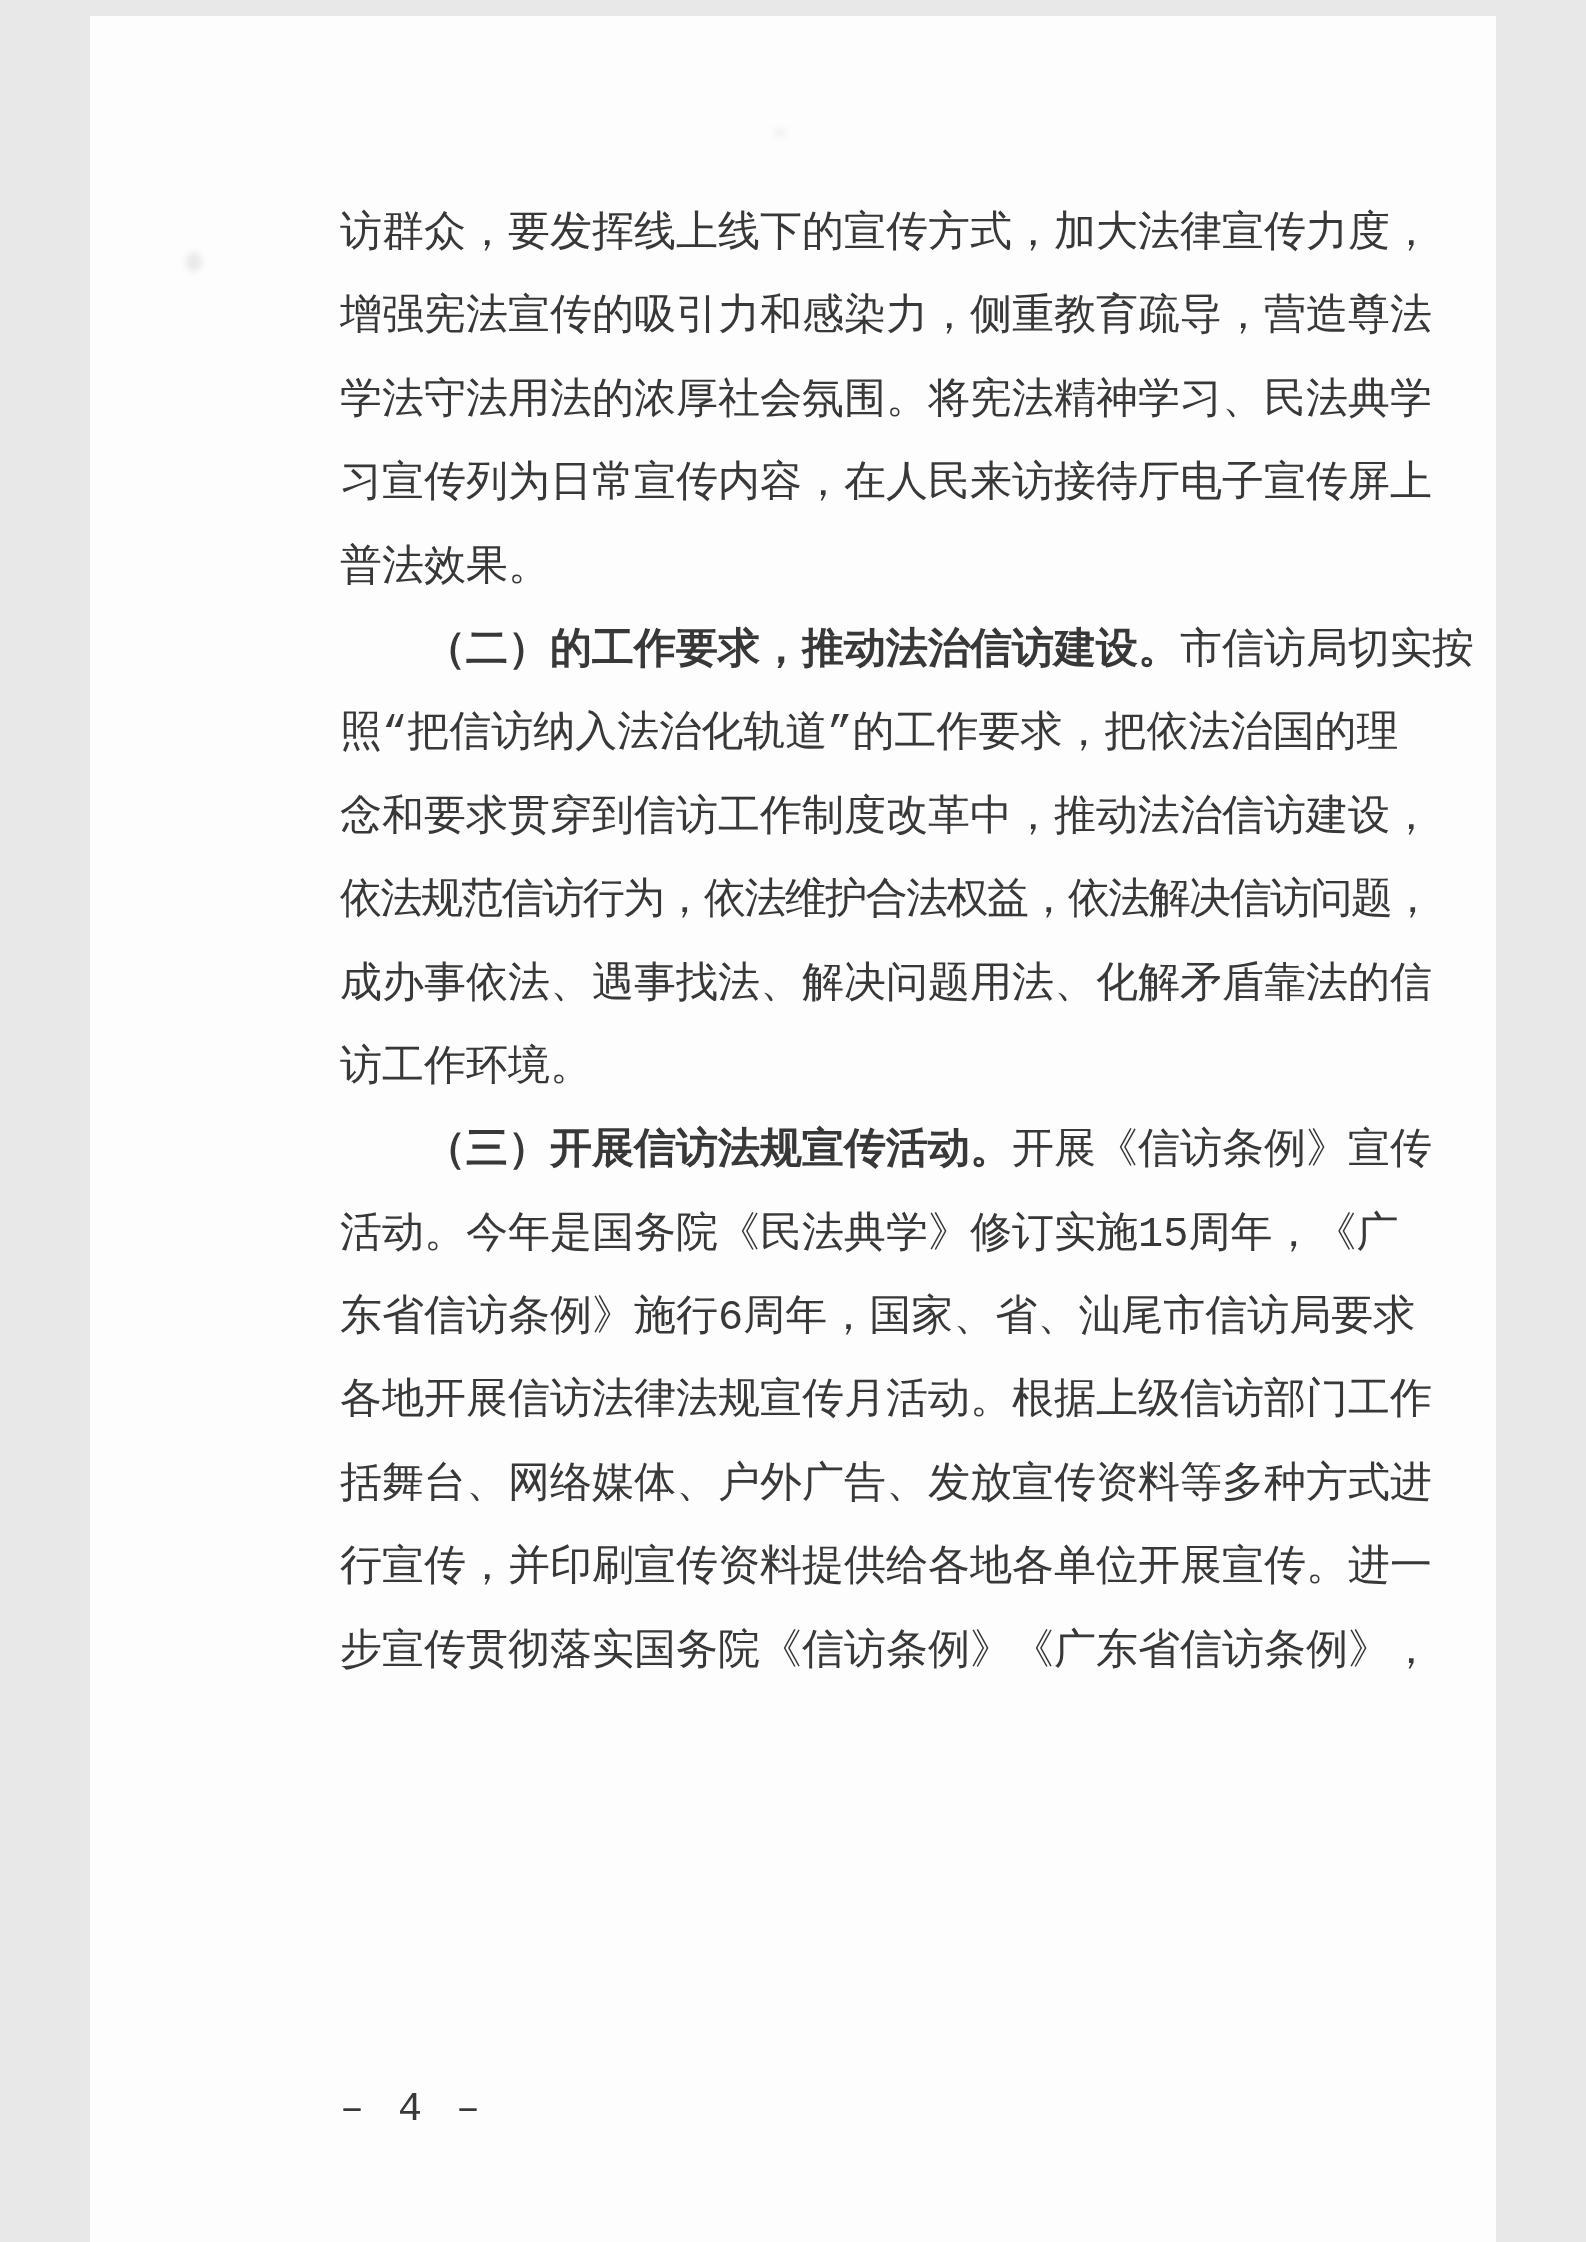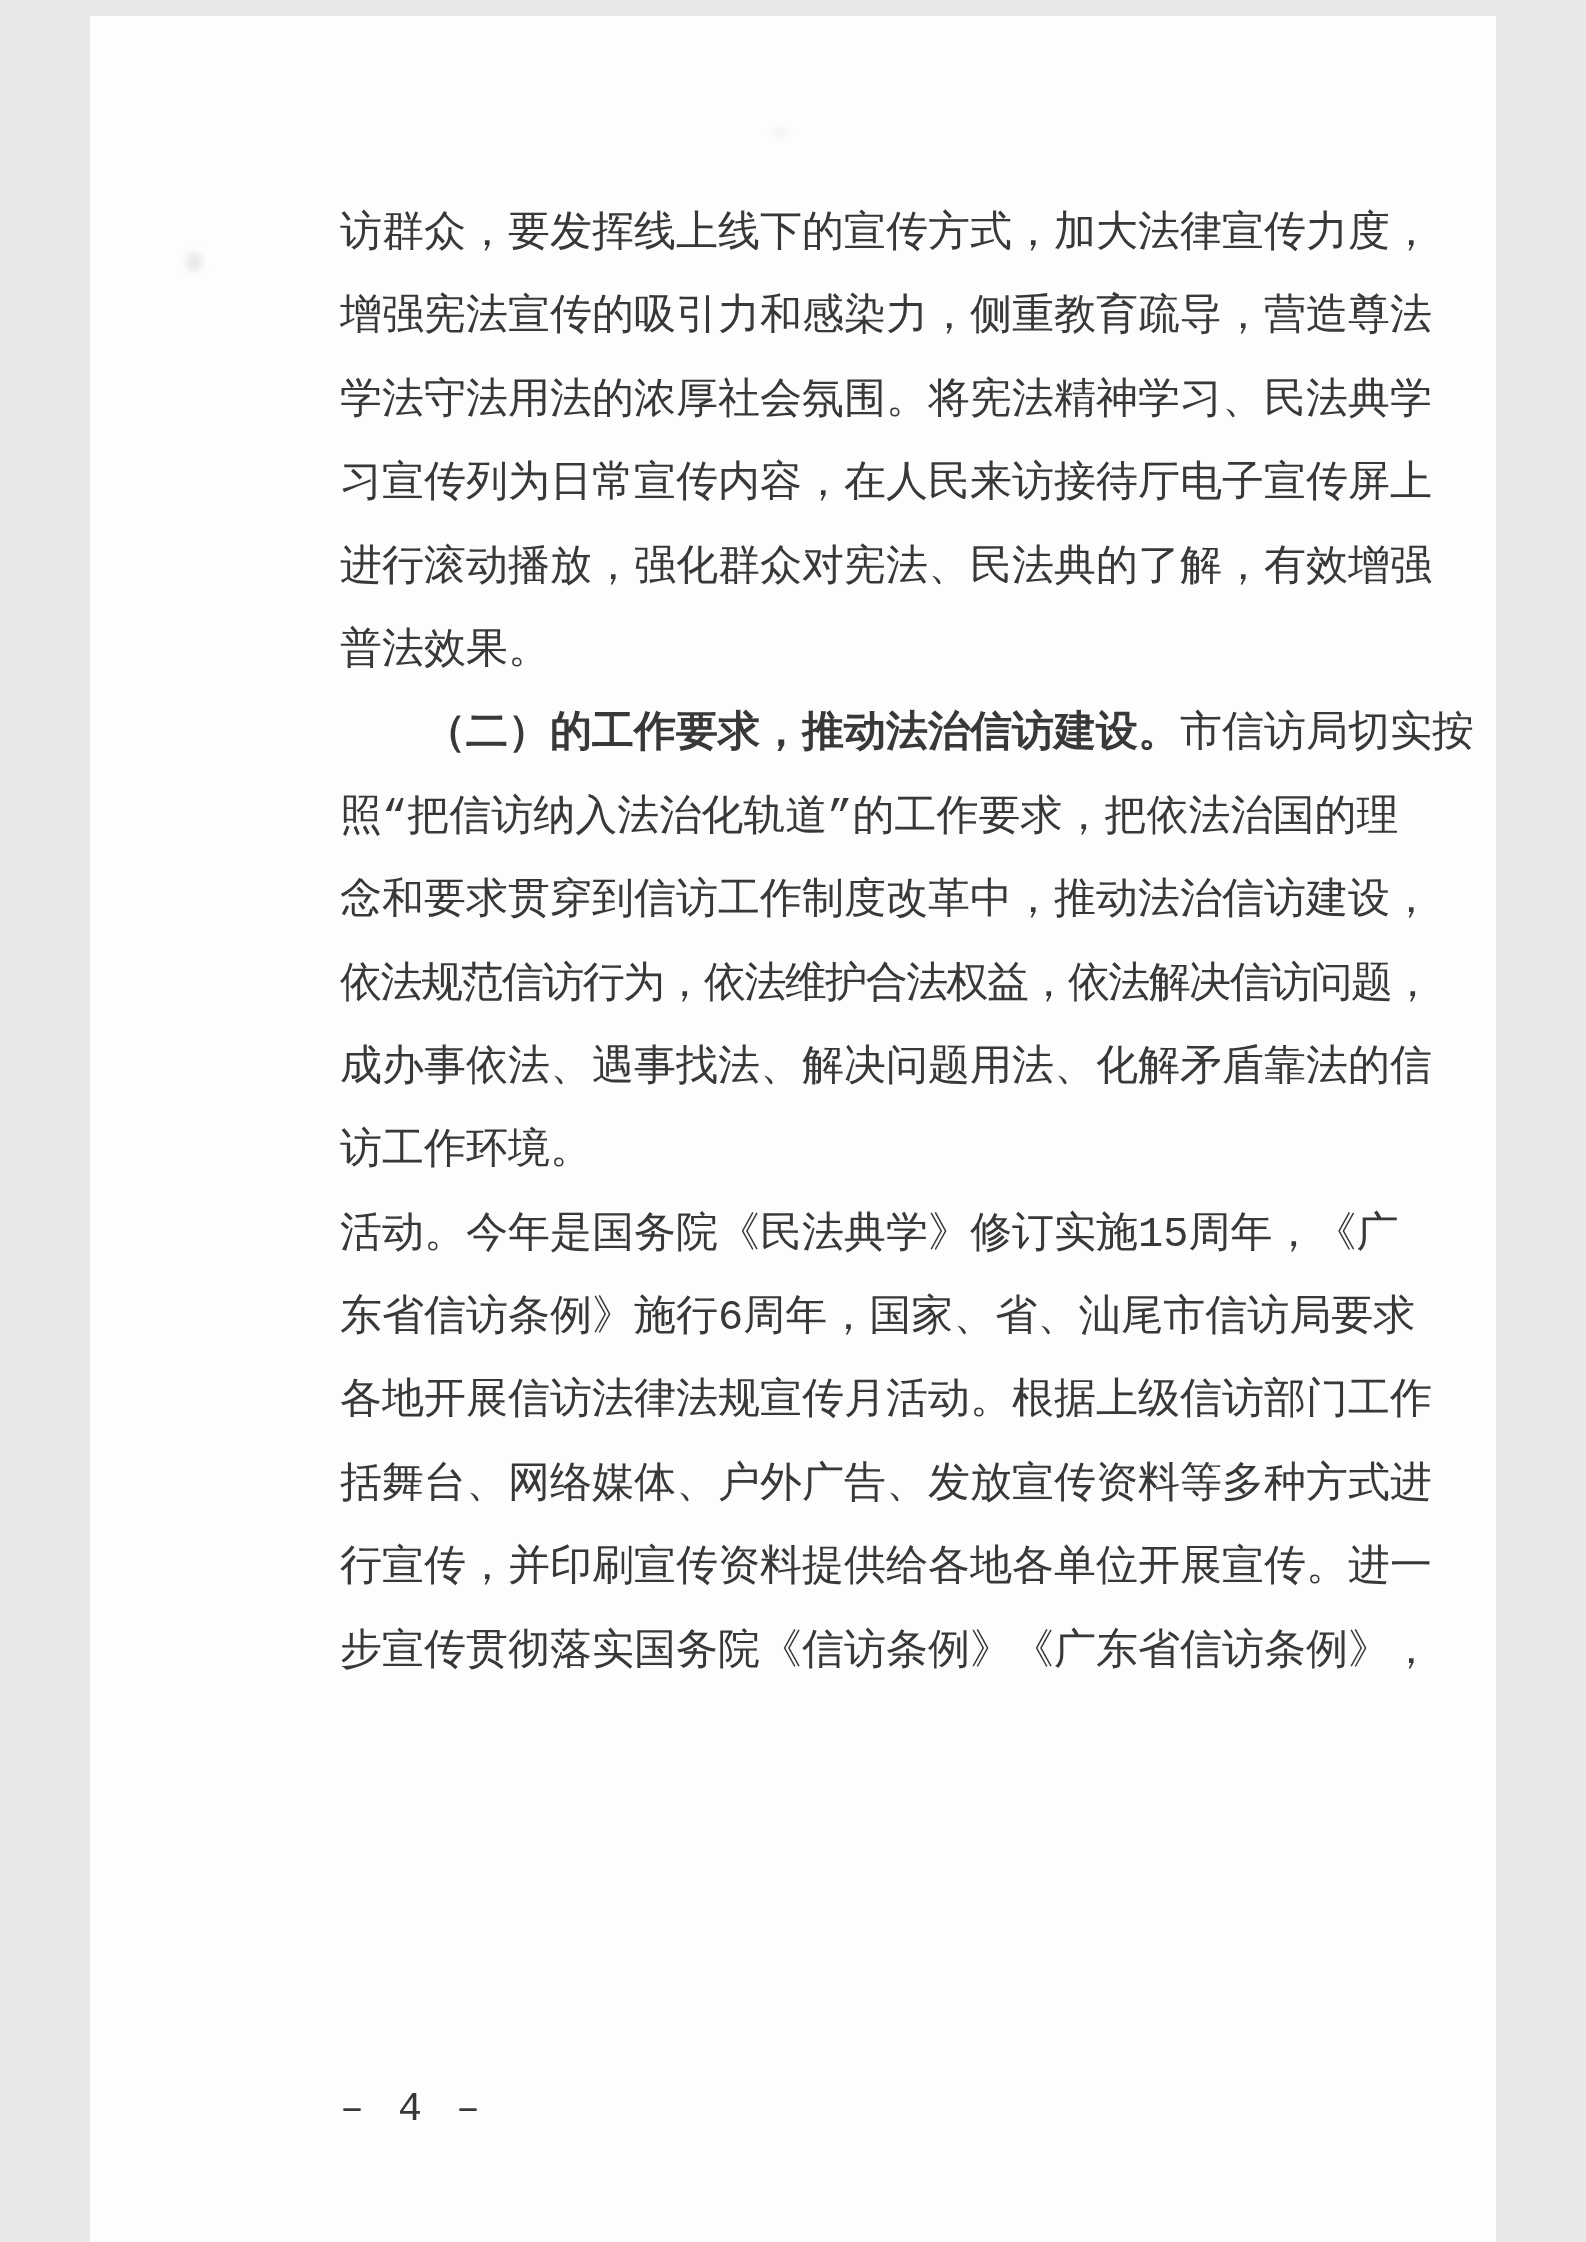--- a/index.html
+++ b/index.html
@@ -72,28 +72,28 @@
 <body>
 
 <div class="page" style="background: rgb(253, 253, 253); color: rgb(56, 56, 56);">
   <div class="artifact a1"></div>
   <div class="artifact a2"></div>
   <div class="text-block">
       <div class="line"><span class="seg">访群众，要发挥线上线下的宣传方式，加大法律宣传力度，</span></div>
       <div class="line"><span class="seg">增强宪法宣传的吸引力和感染力，侧重教育疏导，营造尊法</span></div>
       <div class="line"><span class="seg">学法守法用法的浓厚社会氛围。将宪法精神学习、民法典学</span></div>
       <div class="line"><span class="seg">习宣传列为日常宣传内容，在人民来访接待厅电子宣传屏上</span></div>
-      <div class="line"><span class="seg">进行滚动播放，强化群众对宪法、民法典的了解，有效增强</span></div>
       <div class="line"><span class="seg">普法效果。</span></div>
       <div class="line" style="padding-left: 84px;"><span class="seg bold">（二）的工作要求，推动法治信访建设。</span><span class="seg">市信访局切实按</span></div>
       <div class="line"><span class="seg">照“把信访纳入法治化轨道”的工作要求，把依法治国的理</span></div>
       <div class="line"><span class="seg">念和要求贯穿到信访工作制度改革中，推动法治信访建设，</span></div>
       <div class="line" style="letter-spacing: -1.56px;"><span class="seg">依法规范信访行为，依法维护合法权益，依法解决信访问题，</span></div>
       <div class="line"><span class="seg">成办事依法、遇事找法、解决问题用法、化解矛盾靠法的信</span></div>
       <div class="line"><span class="seg">访工作环境。</span></div>
+      <div class="line" style="padding-left: 84px;"><span class="seg bold">（三）开展信访法规宣传活动。</span><span class="seg">开展《信访条例》宣传</span></div>
       <div class="line"><span class="seg">活动。今年是国务院《民法典学》修订实施15周年，《广</span></div>
       <div class="line"><span class="seg">东省信访条例》施行6周年，国家、省、汕尾市信访局要求</span></div>
       <div class="line"><span class="seg">各地开展信访法律法规宣传月活动。根据上级信访部门工作</span></div>
       <div class="line"><span class="seg">括舞台、网络媒体、户外广告、发放宣传资料等多种方式进</span></div>
       <div class="line"><span class="seg">行宣传，并印刷宣传资料提供给各地各单位开展宣传。进一</span></div>
       <div class="line"><span class="seg">步宣传贯彻落实国务院《信访条例》《广东省信访条例》，</span></div>
     </div>
   <div class="page-number">– 4 –</div>
 </div>
 

